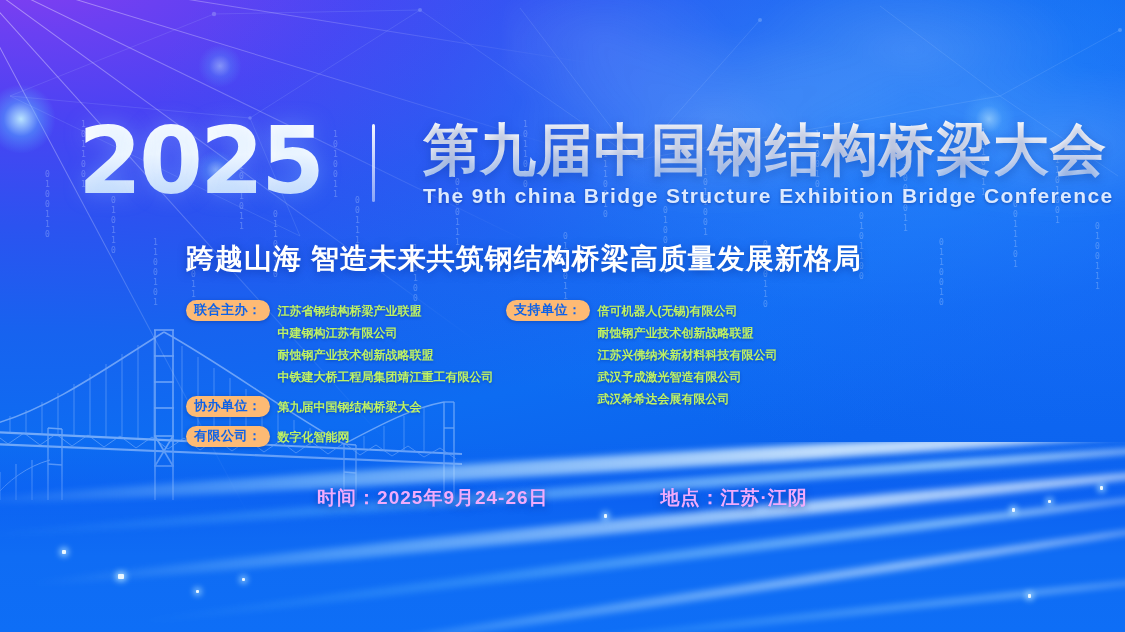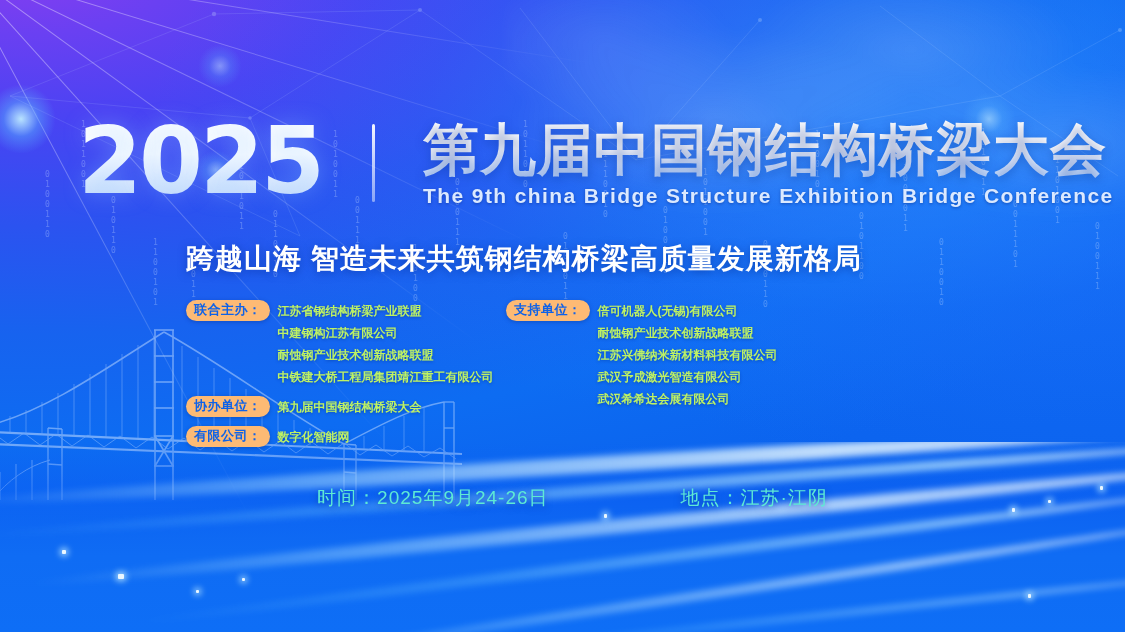--- a/index.html
+++ b/index.html
@@ -111,22 +111,22 @@
     font-size:12px; font-weight:700; color:#bef264; line-height:22px; white-space:nowrap;
     text-shadow:0 1px 3px rgba(5,40,130,.45);
   }
   .col-right .org-name{ line-height:22px; }
   .col-right{ padding-top:0; }
 
   .footer{
     position:absolute; left:0; right:0; top:485px; display:flex; justify-content:center;
     gap:112px; align-items:center;
   }
-  .foot-item{ font-size:19px; font-weight:400; color:#5eead4; letter-spacing:1px;
-    text-shadow:0 2px 7px rgba(5,40,140,.55);margin-left:20px; }
+  .foot-item{ font-size:19px; font-weight:700; color:#f0abfc; letter-spacing:1px;
+    text-shadow:0 2px 7px rgba(5,40,140,.55); }
 </style>
 </head>
 <body>
 
 <div class="stage">
 
   <div class="bg-base"></div>
   <div class="bg-blue-wash"></div>
   <div class="bg-clouds"></div>
 

